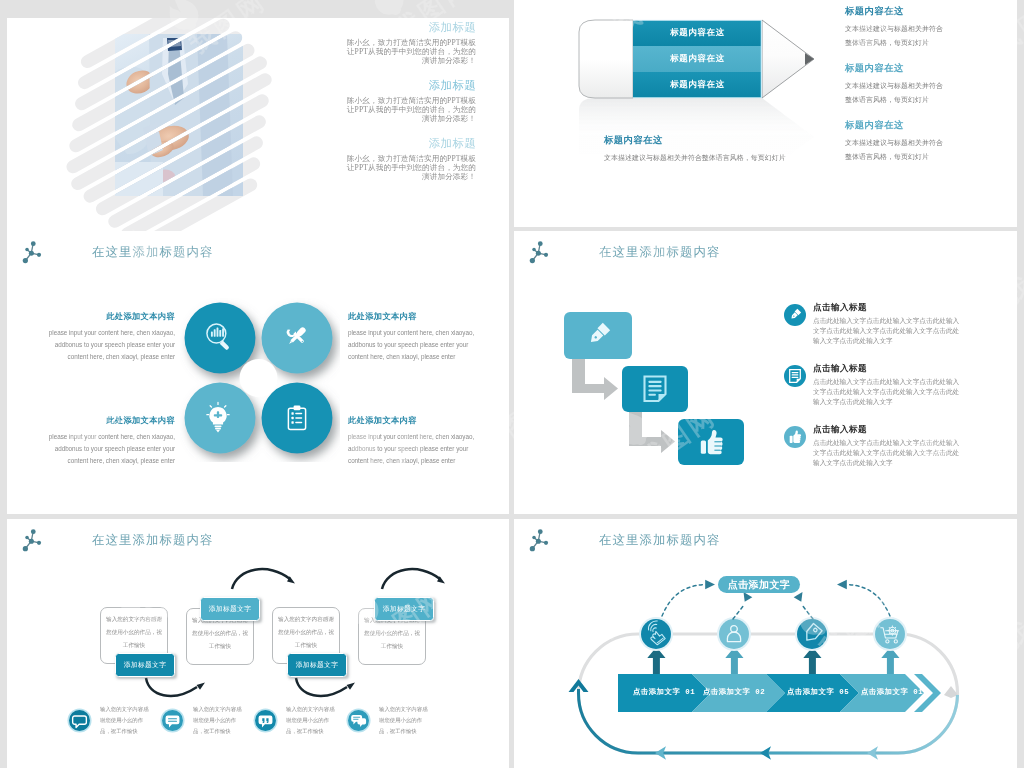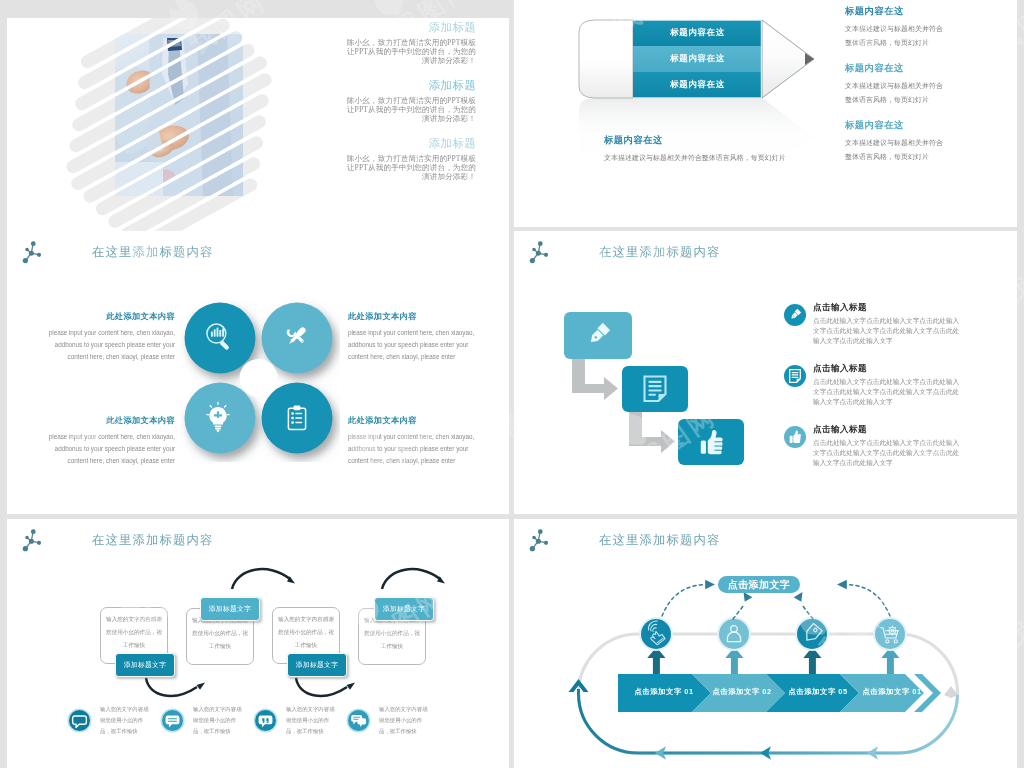--- a/index.html
+++ b/index.html
@@ -63,21 +63,21 @@
   .zlab.lt{background:#4fb0ca;}
   .zarcs{position:absolute;left:0;top:0;width:502px;height:249px;}
   .note{position:absolute;width:115px;}
   .note .nic{position:absolute;left:0;top:3px;width:25px;height:25px;}
   .note .nb{position:absolute;left:33px;top:-1px;width:53px;font-size:5.4px;color:#8b8b8b;line-height:11px;}
 
   
   .cyc{position:absolute;left:0;top:0;width:503px;height:249px;}
   .s6lab{position:absolute;color:#fff;font-size:10px;font-weight:bold;font-family:"Liberation Serif",serif;display:flex;align-items:center;justify-content:center;letter-spacing:.4px;}
   .s6top{left:404px;top:53px;width:148px;height:22px;}
-  .s6step{position:absolute;top:155px;height:36px;color:#fff;font-size:7.4px;font-weight:bold;font-family:Liberation Sans, sans-serif;display:flex;align-items:center;justify-content:center;letter-spacing:.5px;}
+  .s6step{position:absolute;top:155px;height:36px;color:#fff;font-size:7.4px;font-weight:bold;font-family:Liberation Mono, monospace;display:flex;align-items:center;justify-content:center;letter-spacing:.5px;}
 </style>
 </head>
 <body>
 
 <div class="page">
 
   <div class="slide s1">
     <div class="inner">
       <svg class="s1img" viewBox="0 0 250 218" width="250" height="218">
         <defs>
@@ -689,21 +689,21 @@
           <path d="M323,65.5 l9.8,-4.8 0,9.6 Z"></path>
           <path d="M229.5,73 l1.2,9.8 7.6,-4.6 Z"></path>
           <path d="M288.5,73 l-1.2,9.8 -7.6,-4.6 Z"></path>
         </g>
 
         <rect x="204" y="57" width="82" height="17" rx="8.5" fill="#56b2ca"></rect>
       </svg>
 
       <div class="s6lab s6top" style="left:204px;top:57px;width:82px;height:17px;">点击添加文字</div>
       <div class="s6step" style="left:110px;width:80px;">点击添加文字 01</div>
-      <div class="s6step" style="left:188px;width:80px;">点击添加文字 02</div>
+      <div class="s6step" style="left:180px;width:80px;">点击添加文字 02</div>
       <div class="s6step" style="left:264px;width:80px;">点击添加文字 05</div>
       <div class="s6step" style="left:338px;width:80px;">点击添加文字 01</div>
     </div>
   </div>
 
       <div class="wm">
     <svg class="wmf" style="left:150px;top:5px;width:44px;height:52px;" viewBox="0 0 40 46">
         <path d="M22,2 C25,12 33,15 33,25 a13,13 0 0,1 -26,0 C7,18 12,15 14,10 C15,16 19,17 19,21 C19,14 22,9 22,2 Z M20,26 c3,3 5,5 5,9 a5,5 0 0,1 -10,0 c0,-4 3,-5 5,-9 Z" fill="#f5f5f5"></path>
       </svg>
     <div class="wmi" style="left:183px;top:34px;">我图网</div>

